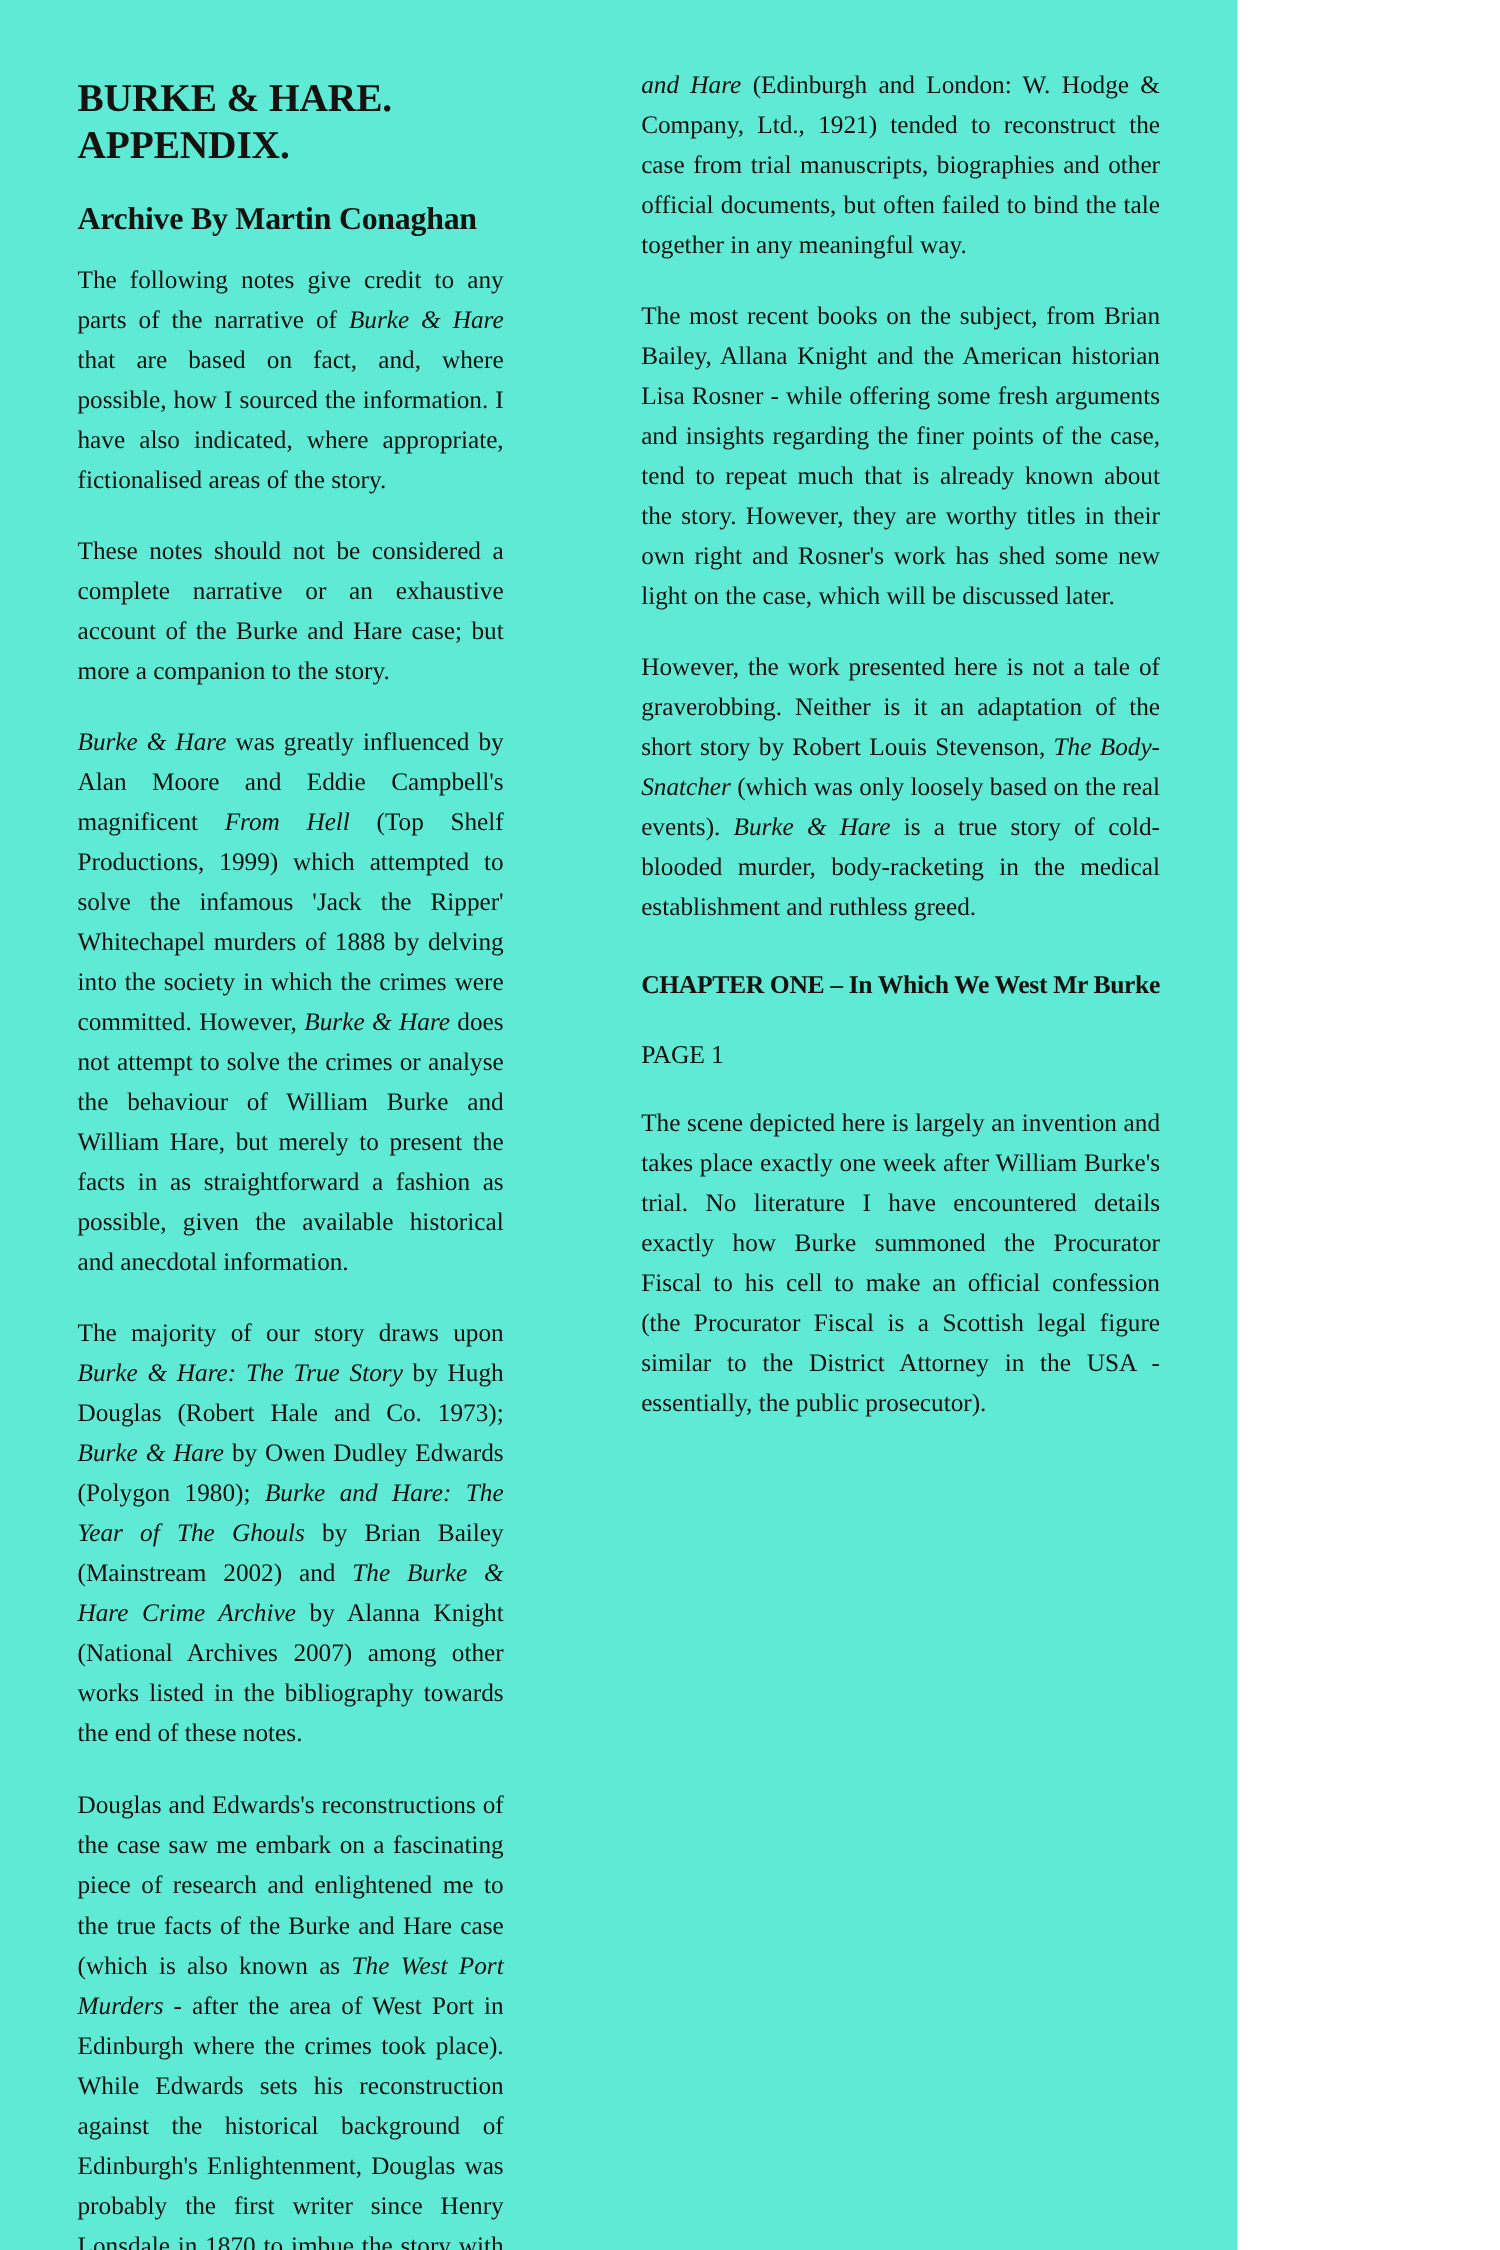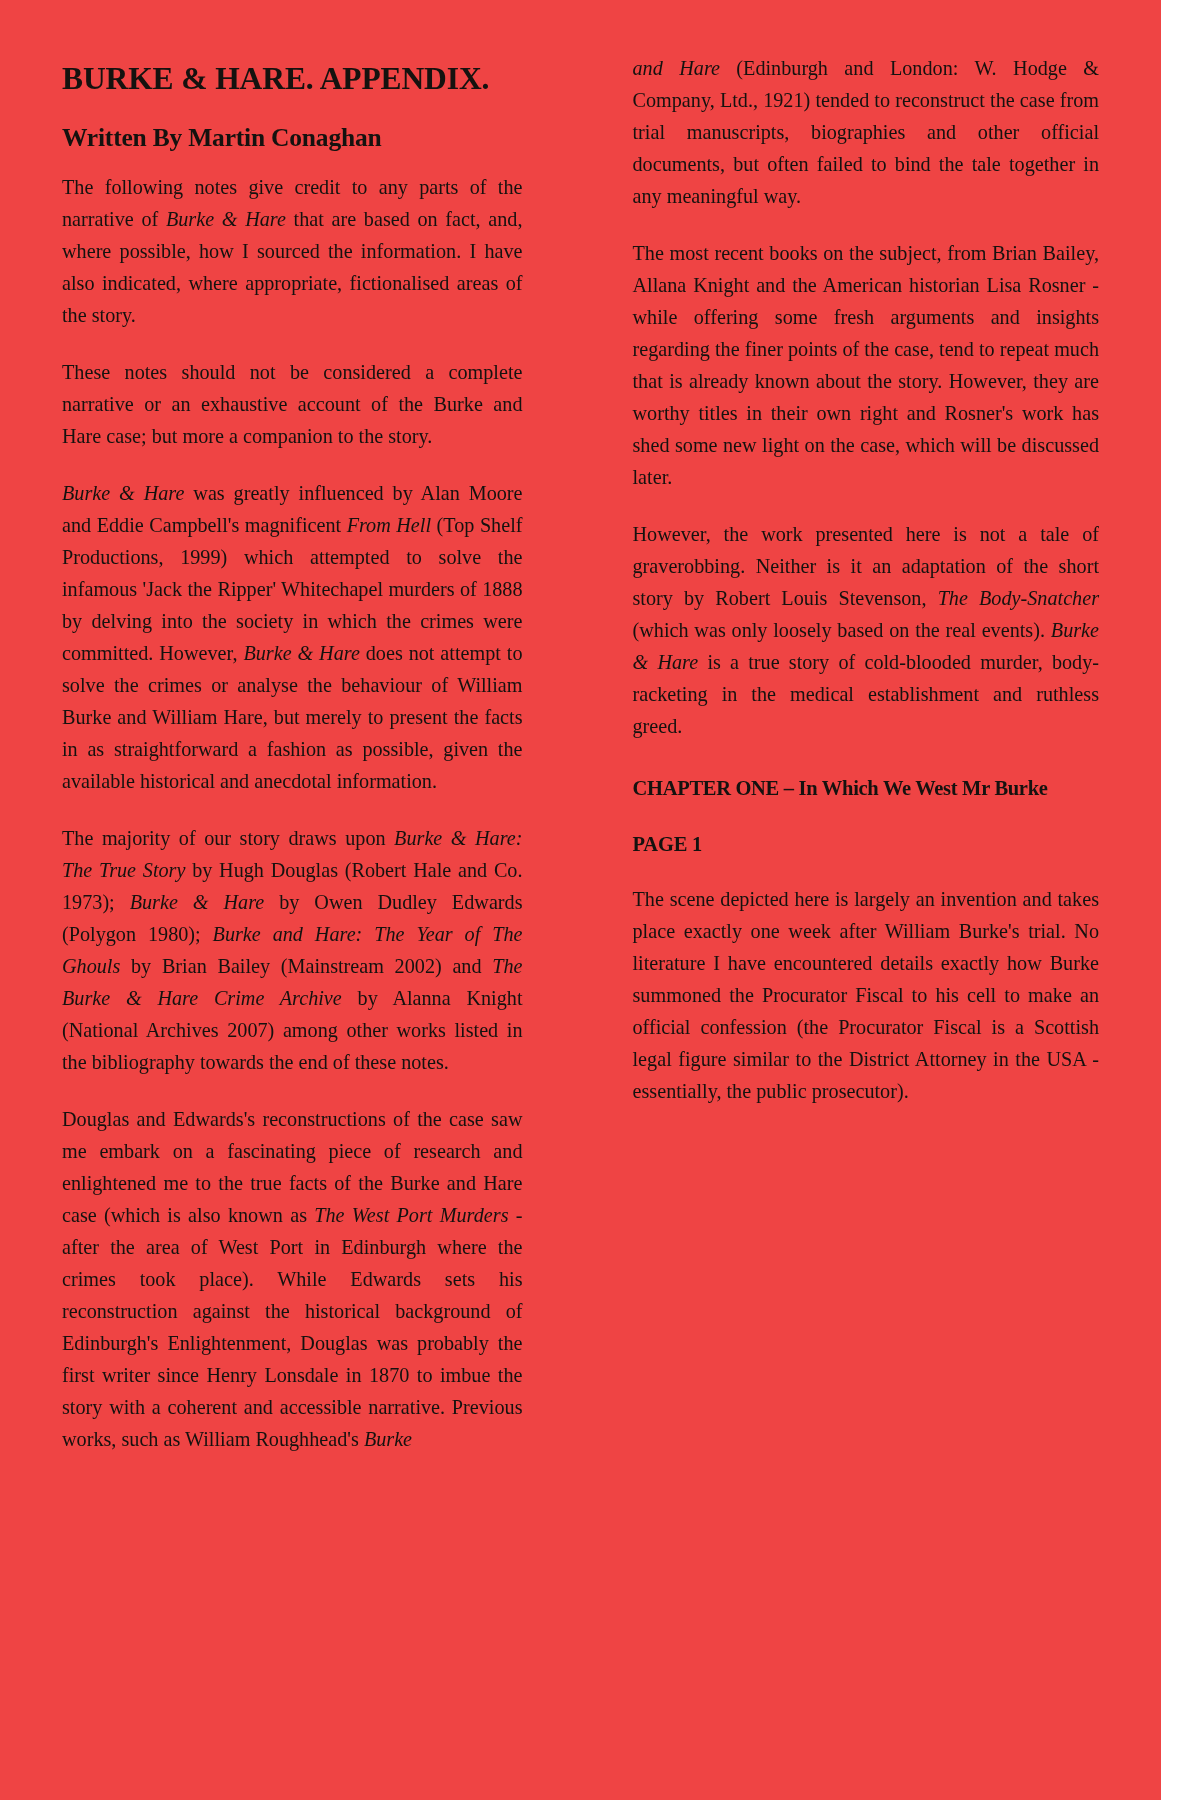--- a/index.html
+++ b/index.html
@@ -9,25 +9,25 @@
   }
   body {
     width: 1200px;
     height: 1800px;
     font-family: "Liberation Serif", "DejaVu Serif", serif;
     color: #15120f;
     -webkit-font-smoothing: antialiased;
   }
   .page {
     position: relative;
-    width: 1161px;
+    width: 990px;
     height: 1800px;
     box-sizing: border-box;
     padding: 52px 62px 0 62px;
-    background: #ef4444;
+    background: #5eead4;
     overflow: hidden;
   }
   .columns {
     display: flex;
     flex-direction: row;
     gap: 0px;
     height: 100%;
   }
   .col {
     width: 470px;
@@ -54,21 +54,21 @@
   h3.section-head {
     font-size: 20.5px;
     font-weight: bold;
     margin: 34px 0 0 0;
     line-height: 1.25;
     letter-spacing: -0.3px;
     white-space: nowrap;
   }
   h3.page-head {
     font-size: 20.5px;
-    font-weight: bold;
+    font-weight: normal;
     margin: 30px 0 0 0;
     line-height: 1.25;
     letter-spacing: -0.2px;
   }
   p.para {
     font-size: 20.2px;
     line-height: 1.585;
     text-align: justify;
     text-justify: inter-word;
     margin: 25px 0 0 0;
@@ -79,21 +79,21 @@
   em { font-style: italic; }
 </style>
 </head>
 <body>
 
 <div class="page">
   <div class="columns">
 
     <div class="col col-left">
       <h1 class="doc-title">BURKE &amp; HARE. APPENDIX.</h1>
-      <h2 class="doc-subtitle">Written By Martin Conaghan</h2>
+      <h2 class="doc-subtitle">Archive By Martin Conaghan</h2>
       <div id="left-body">
           <p class="para first"><span>The following notes give credit to any parts of the narrative of </span><em>Burke &amp; Hare</em><span> that are based on fact, and, where possible, how I sourced the information. I have also indicated, where appropriate, fictionalised areas of the story.</span></p>
           <p class="para"><span>These notes should not be considered a complete narrative or an exhaustive account of the Burke and Hare case; but more a companion to the story.</span></p>
           <p class="para"><em>Burke &amp; Hare</em><span> was greatly influenced by Alan Moore and Eddie Campbell's magnificent </span><em>From Hell</em><span> (Top Shelf Productions, 1999) which attempted to solve the infamous 'Jack the Ripper' Whitechapel murders of 1888 by delving into the society in which the crimes were committed. However, </span><em>Burke &amp; Hare</em><span> does not attempt to solve the crimes or analyse the behaviour of William Burke and William Hare, but merely to present the facts in as straightforward a fashion as possible, given the available historical and anecdotal information.</span></p>
           <p class="para"><span>The majority of our story draws upon </span><em>Burke &amp; Hare: The True Story</em><span> by Hugh Douglas (Robert Hale and Co. 1973); </span><em>Burke &amp; Hare</em><span> by Owen Dudley Edwards (Polygon 1980); </span><em>Burke and Hare: The Year of The Ghouls</em><span> by Brian Bailey (Mainstream 2002) and </span><em>The Burke &amp; Hare Crime Archive</em><span> by Alanna Knight (National Archives 2007) among other works listed in the bibliography towards the end of these notes.</span></p>
           <p class="para"><span>Douglas and Edwards's reconstructions of the case saw me embark on a fascinating piece of research and enlightened me to the true facts of the Burke and Hare case (which is also known as </span><em>The West Port Murders</em><span> - after the area of West Port in Edinburgh where the crimes took place). While Edwards sets his reconstruction against the historical background of Edinburgh's Enlightenment, Douglas was probably the first writer since Henry Lonsdale in 1870 to imbue the story with a coherent and accessible narrative. Previous works, such as William Roughhead's </span><em>Burke</em></p>
         </div>
     </div>
 
     <div class="col col-right">

